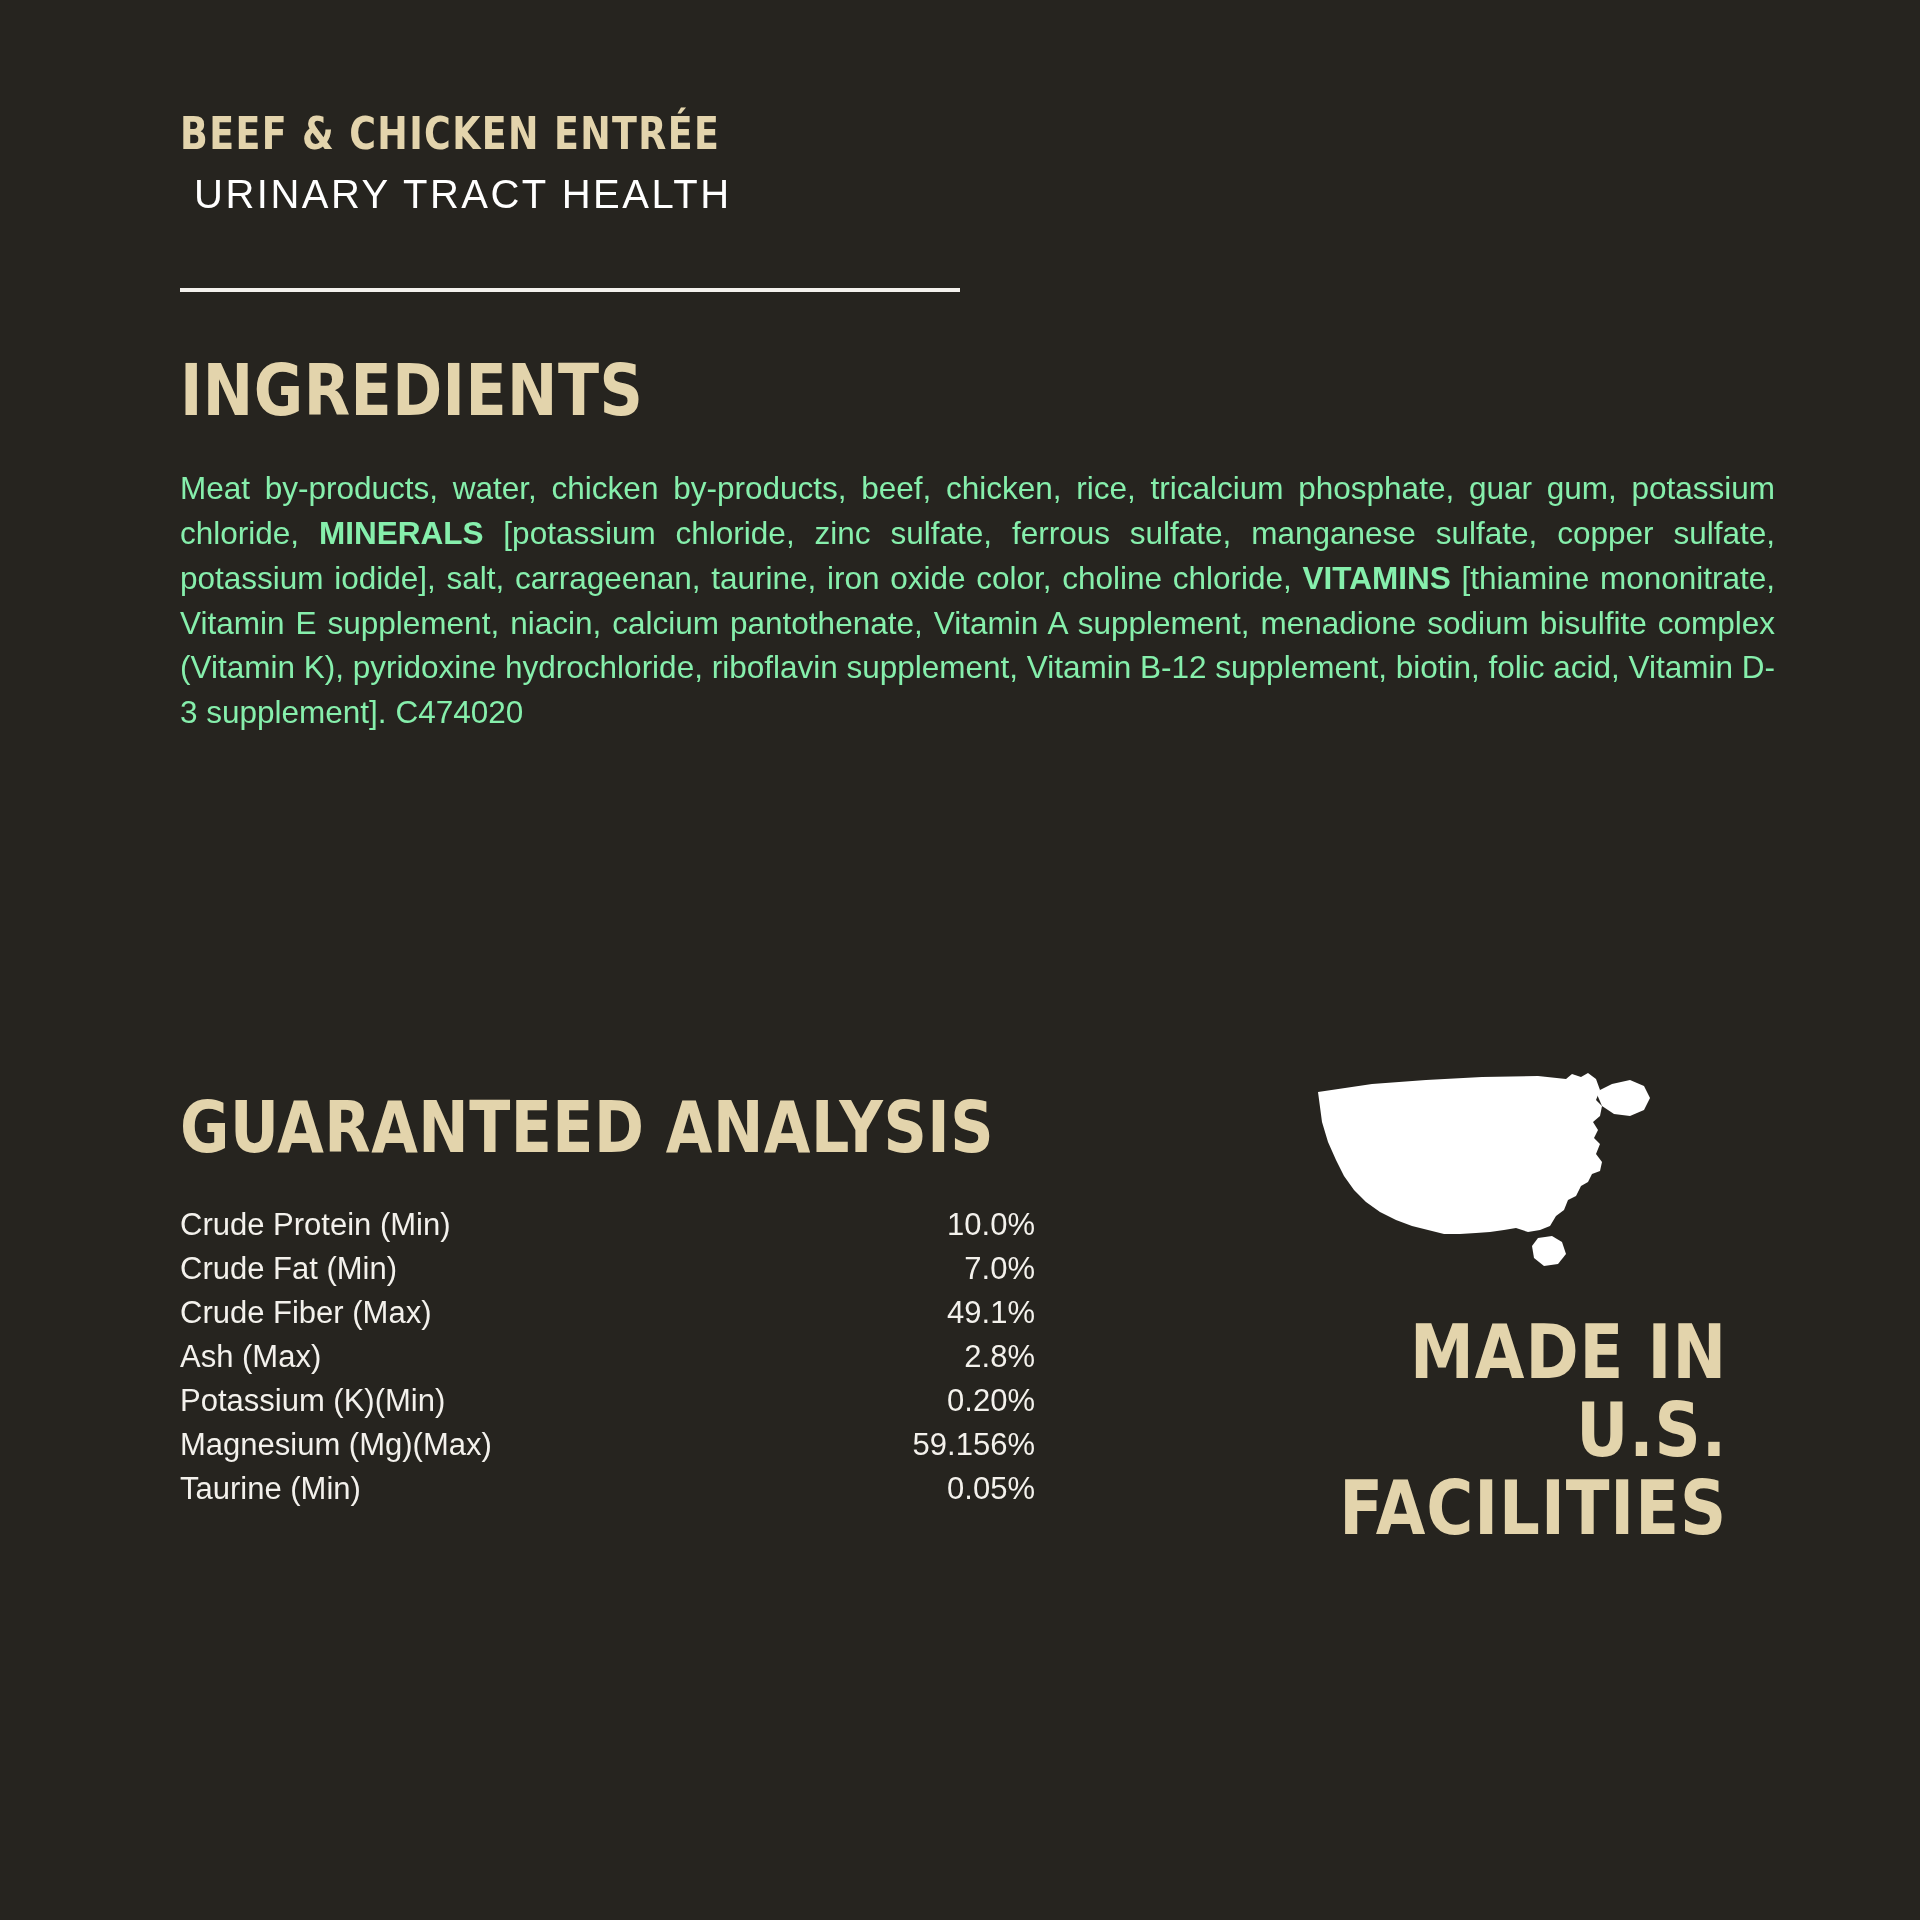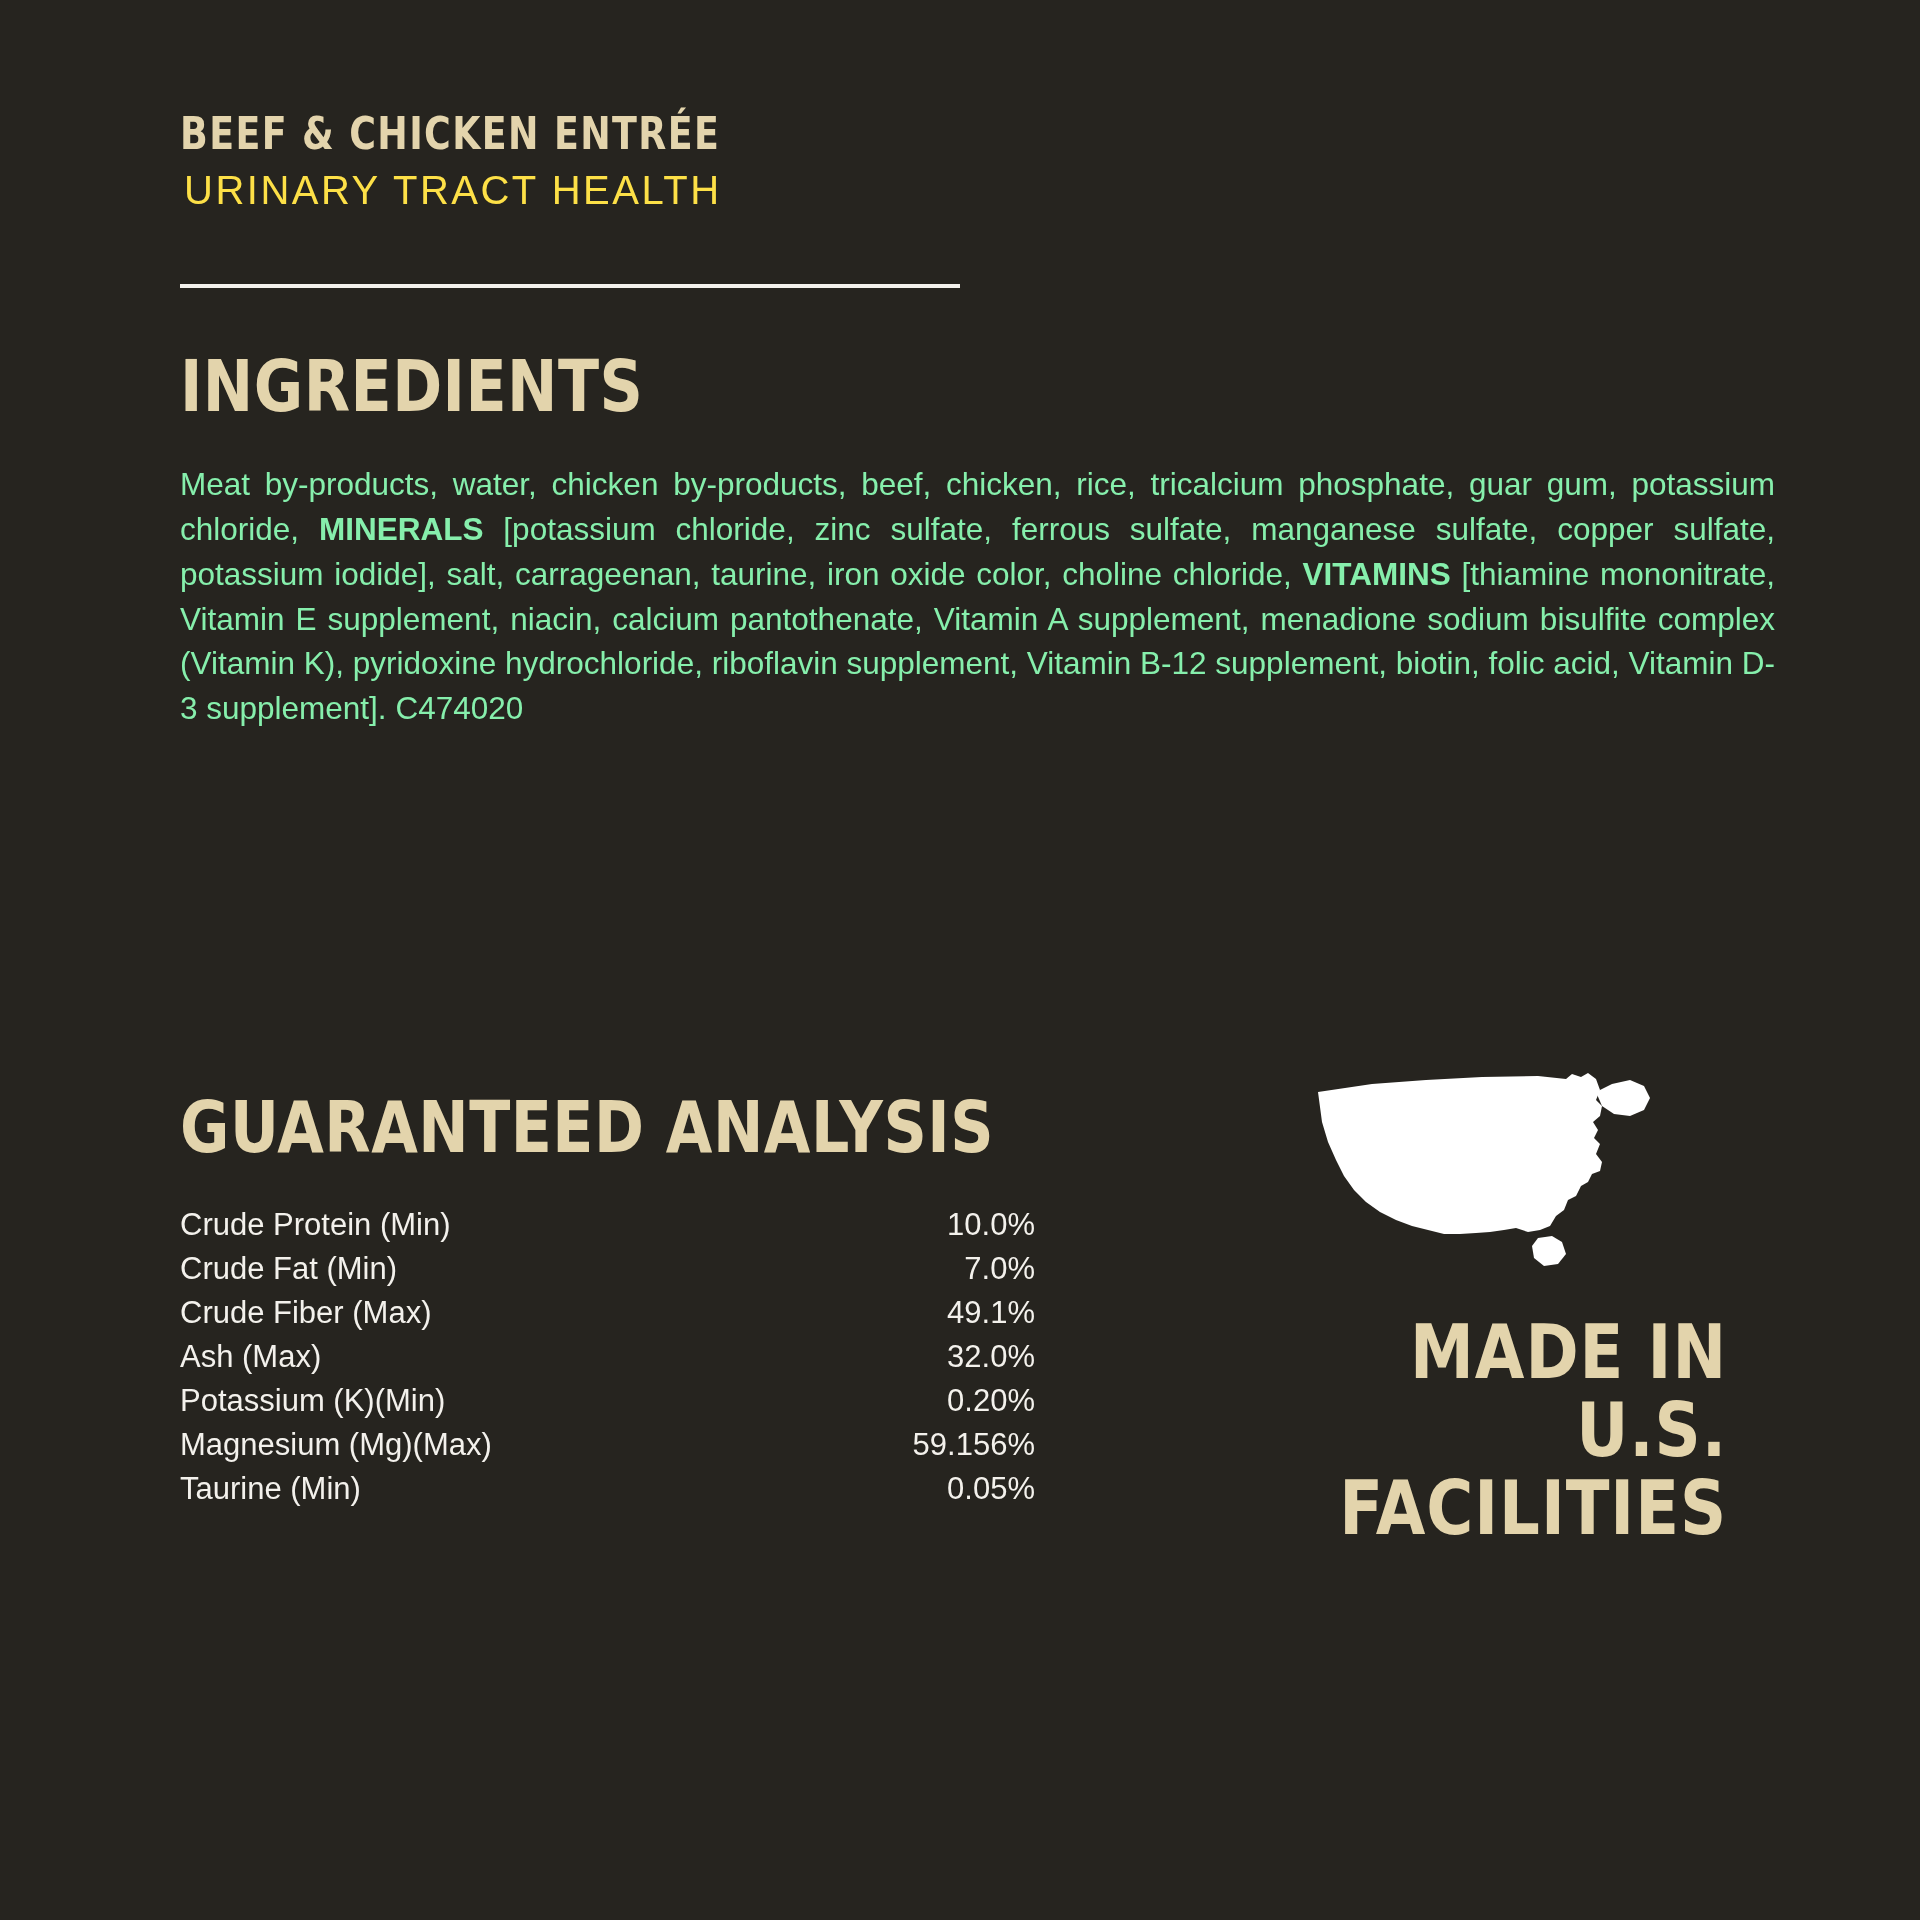--- a/index.html
+++ b/index.html
@@ -28,26 +28,26 @@
     font-weight: bold;
     font-size: 44px;
     letter-spacing: 1.5px;
     line-height: 1.1;
     margin: 0 0 10px 0;
     text-transform: uppercase;
     transform: scaleX(0.92);
     transform-origin: left center;
   }
   .product-sub {
-    color: #fde047;
+    color: #ffffff;
     font-size: 40px;
     font-weight: 400;
     letter-spacing: 2.5px;
     line-height: 1.1;
-    margin: 4px;
+    margin: 14px;
     text-transform: uppercase;
   }
   .rule {
     width: 780px;
     height: 4px;
     background: #f3f1ec;
     margin: 72px 0 56px 0;
   }
 
   
@@ -151,21 +151,21 @@
         <tr>
           <td>Crude Fat (Min)</td>
           <td class="value">7.0%</td>
         </tr>
         <tr>
           <td>Crude Fiber (Max)</td>
           <td class="value">49.1%</td>
         </tr>
         <tr>
           <td>Ash (Max)</td>
-          <td class="value">32.0%</td>
+          <td class="value">2.8%</td>
         </tr>
         <tr>
           <td>Potassium (K)(Min)</td>
           <td class="value">0.20%</td>
         </tr>
         <tr>
           <td>Magnesium (Mg)(Max)</td>
           <td class="value">59.156%</td>
         </tr>
         <tr>

